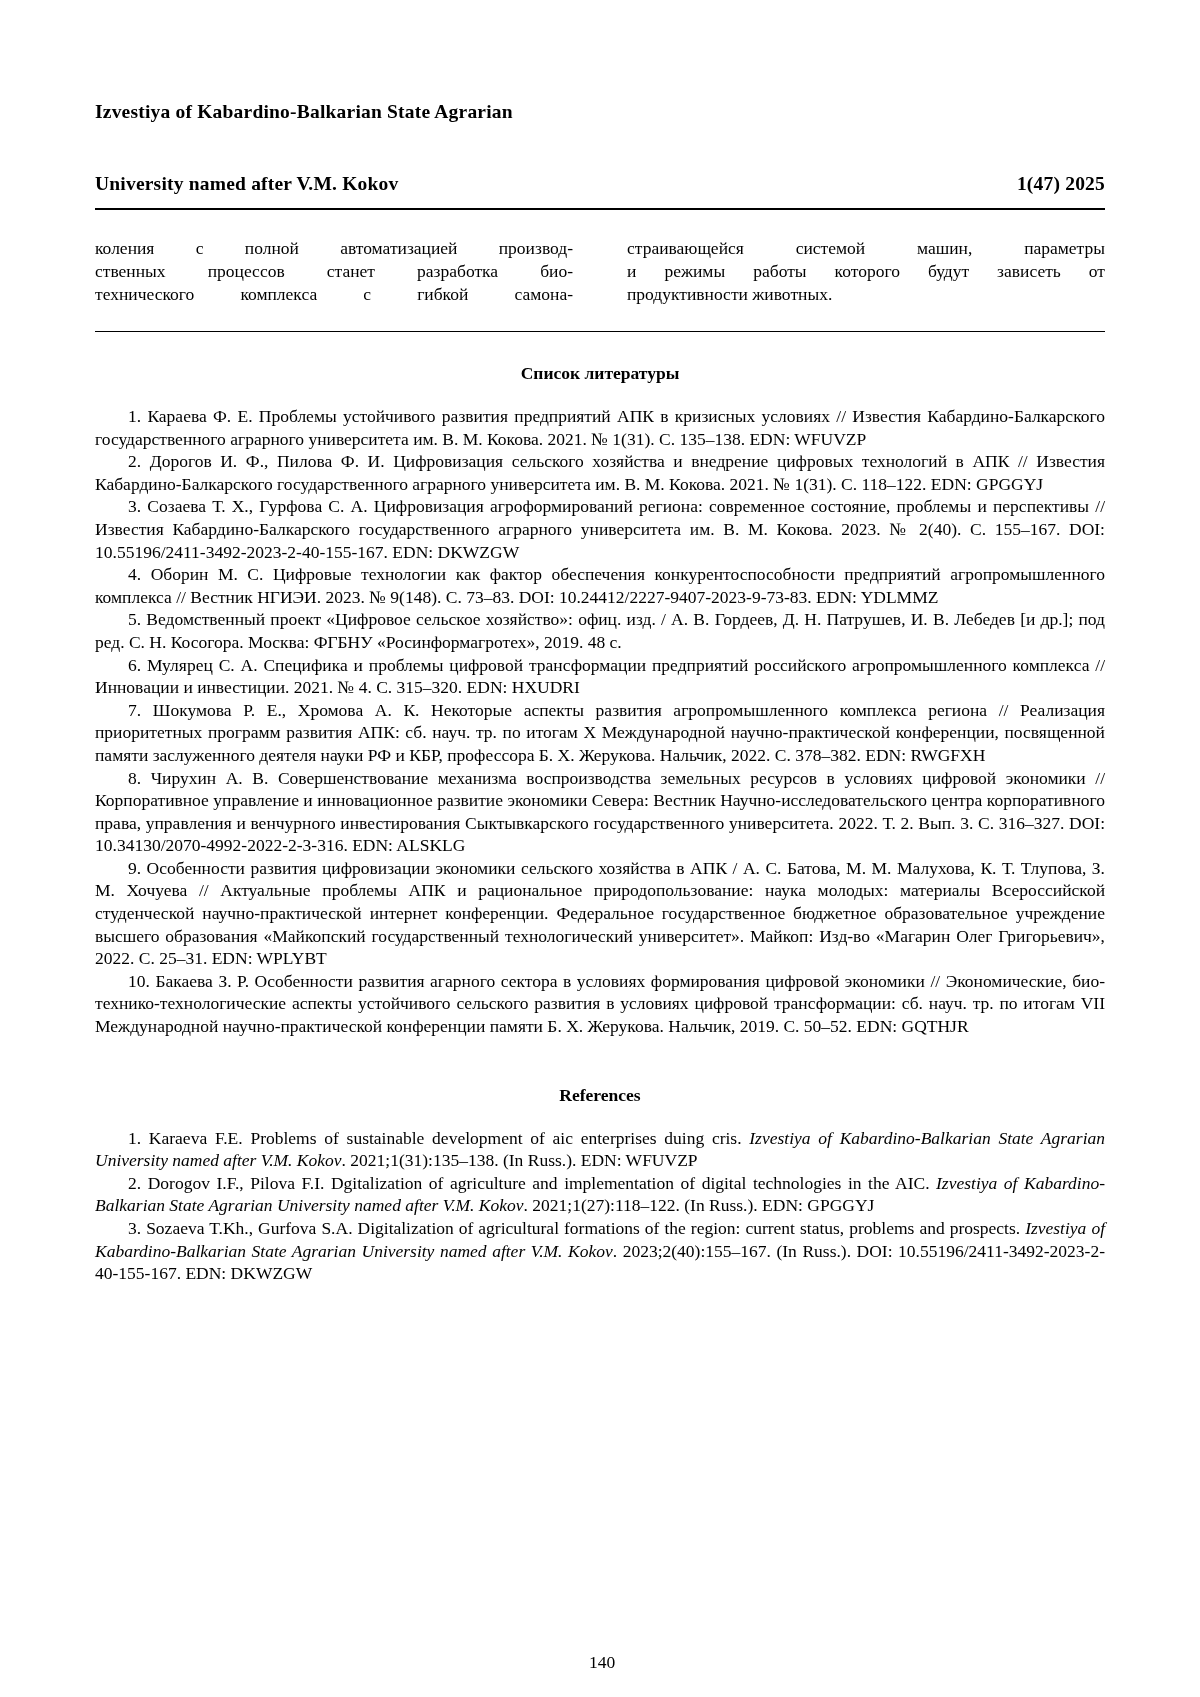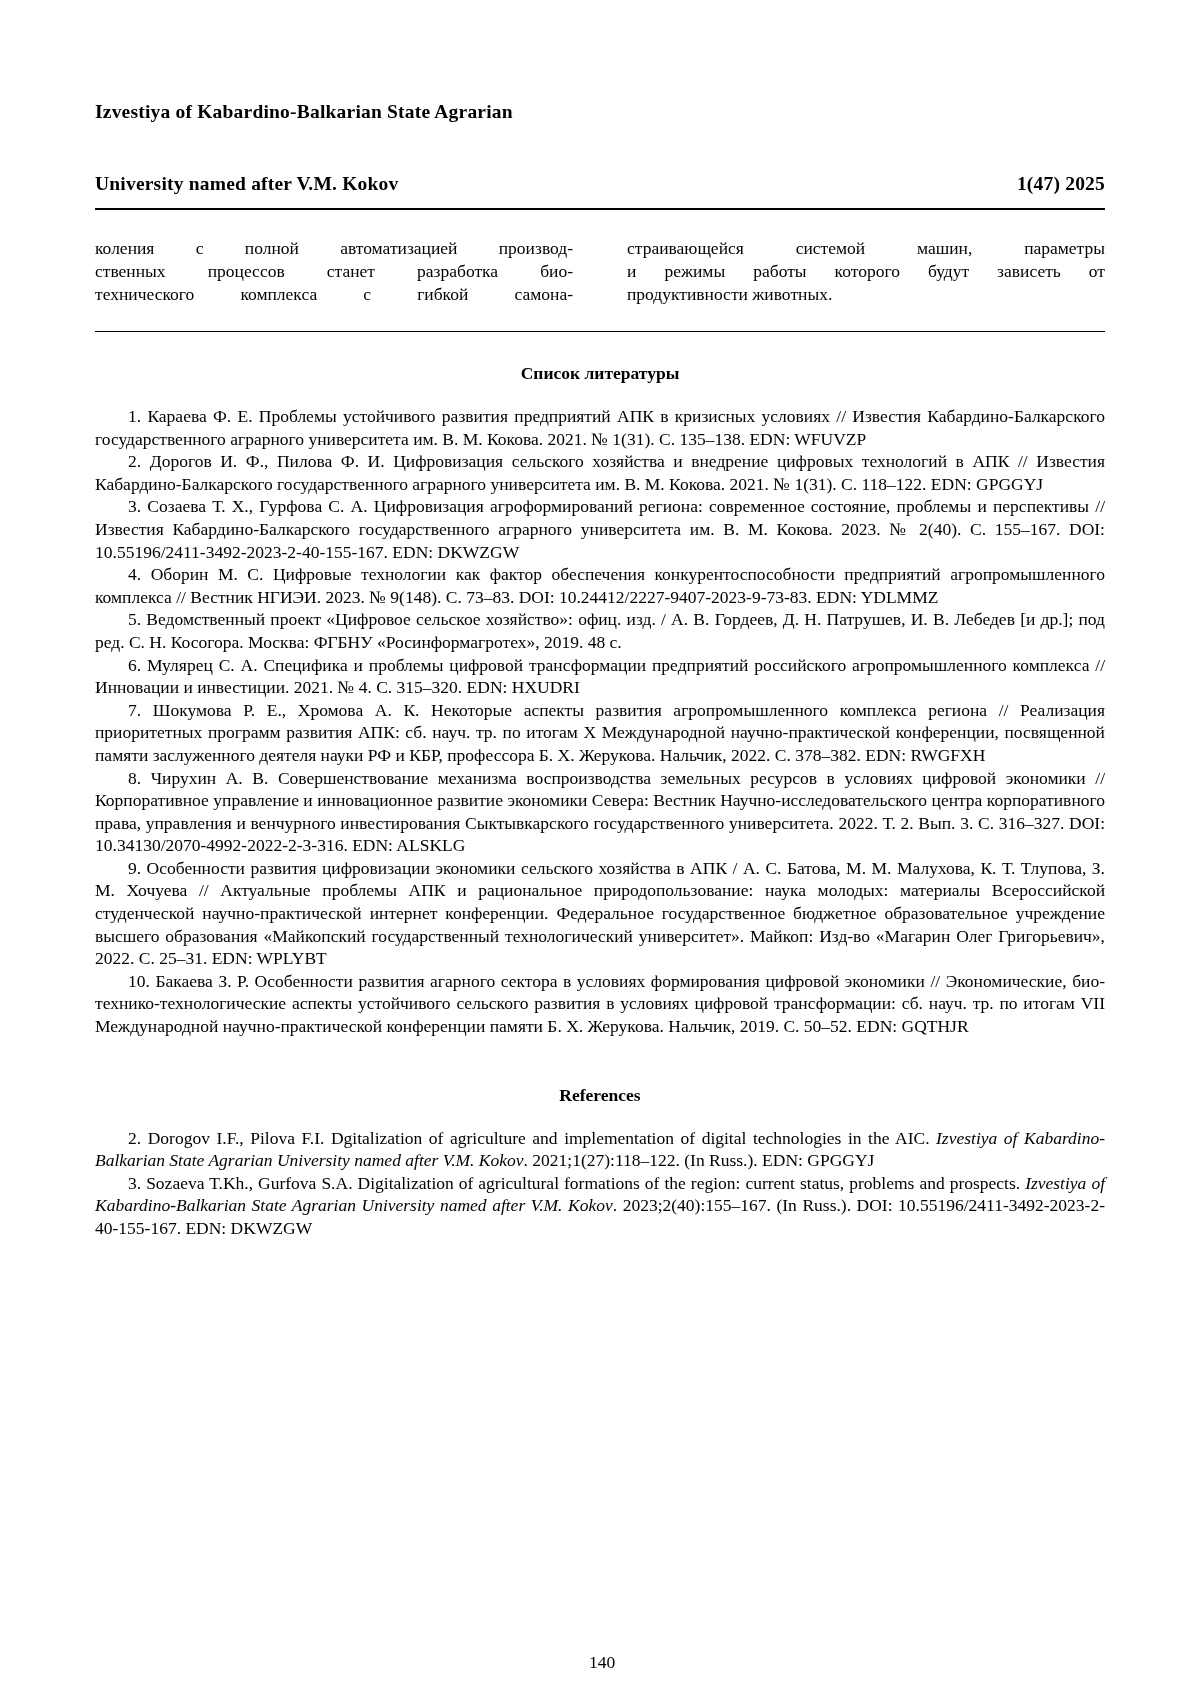--- a/index.html
+++ b/index.html
@@ -126,20 +126,21 @@
       <p class="ref"><span>6. Мулярец С. А. Специфика и проблемы цифровой трансформации предприятий российского агропромышленного комплекса // Инновации и инвестиции. 2021. № 4. С. 315–320. EDN: HXUDRI</span></p>
       <p class="ref"><span>7. Шокумова Р. Е., Хромова А. К. Некоторые аспекты развития агропромышленного комплекса региона // Реализация приоритетных программ развития АПК: сб. науч. тр. по итогам X Международной научно-практической конференции, посвященной памяти заслуженного деятеля науки РФ и КБР, профессора Б. Х. Жерукова. Нальчик, 2022. С. 378–382. EDN: RWGFXH</span></p>
       <p class="ref"><span>8. Чирухин А. В. Совершенствование механизма воспроизводства земельных ресурсов в условиях цифровой экономики // Корпоративное управление и инновационное развитие экономики Севера: Вестник Научно-исследовательского центра корпоративного права, управления и венчурного инвестирования Сыктывкарского государственного университета. 2022. Т. 2. Вып. 3. С. 316–327. DOI: 10.34130/2070-4992-2022-2-3-316. EDN: ALSKLG</span></p>
       <p class="ref"><span>9. Особенности развития цифровизации экономики сельского хозяйства в АПК / А. С. Батова, М. М. Малухова, К. Т. Тлупова, З. М. Хочуева // Актуальные проблемы АПК и рациональное природопользование: наука молодых: материалы Всероссийской студенческой научно-практической интернет конференции. Федеральное государственное бюджетное образовательное учреждение высшего образования «Майкопский государственный технологический университет». Майкоп: Изд-во «Магарин Олег Григорьевич», 2022. С. 25–31. EDN: WPLYBT</span></p>
       <p class="ref"><span>10. Бакаева З. Р. Особенности развития агарного сектора в условиях формирования цифровой экономики // Экономические, био-технико-технологические аспекты устойчивого сельского развития в условиях цифровой трансформации: сб. науч. тр. по итогам VII Международной научно-практической конференции памяти Б. Х. Жерукова. Нальчик, 2019. С. 50–52. EDN: GQTHJR</span></p>
     </div>
 
   <h2 class="list-heading en">References</h2>
 
   <div class="ref-list">
+      <p class="ref"><span>1. Karaeva F.E. Problems of sustainable development of aic enterprises duing cris. </span><em>Izvestiya of Kabardino-Balkarian State Agrarian University named after V.M. Kokov</em><span>. 2021;1(31):135–138. (In Russ.). EDN: WFUVZP</span></p>
       <p class="ref"><span>2. Dorogov I.F., Pilova F.I. Dgitalization of agriculture and implementation of digital technologies in the AIC. </span><em>Izvestiya of Kabardino-Balkarian State Agrarian University named after V.M. Kokov</em><span>. 2021;1(27):118–122. (In Russ.). EDN: GPGGYJ</span></p>
       <p class="ref"><span>3. Sozaeva T.Kh., Gurfova S.A. Digitalization of agricultural formations of the region: current status, problems and prospects. </span><em>Izvestiya of Kabardino-Balkarian State Agrarian University named after V.M. Kokov</em><span>. 2023;2(40):155–167. (In Russ.). DOI: 10.55196/2411-3492-2023-2-40-155-167. EDN: DKWZGW</span></p>
     </div>
 
   <footer class="page-footer">
     <span class="page-number">140</span>
   </footer>
 
 </div>
 

